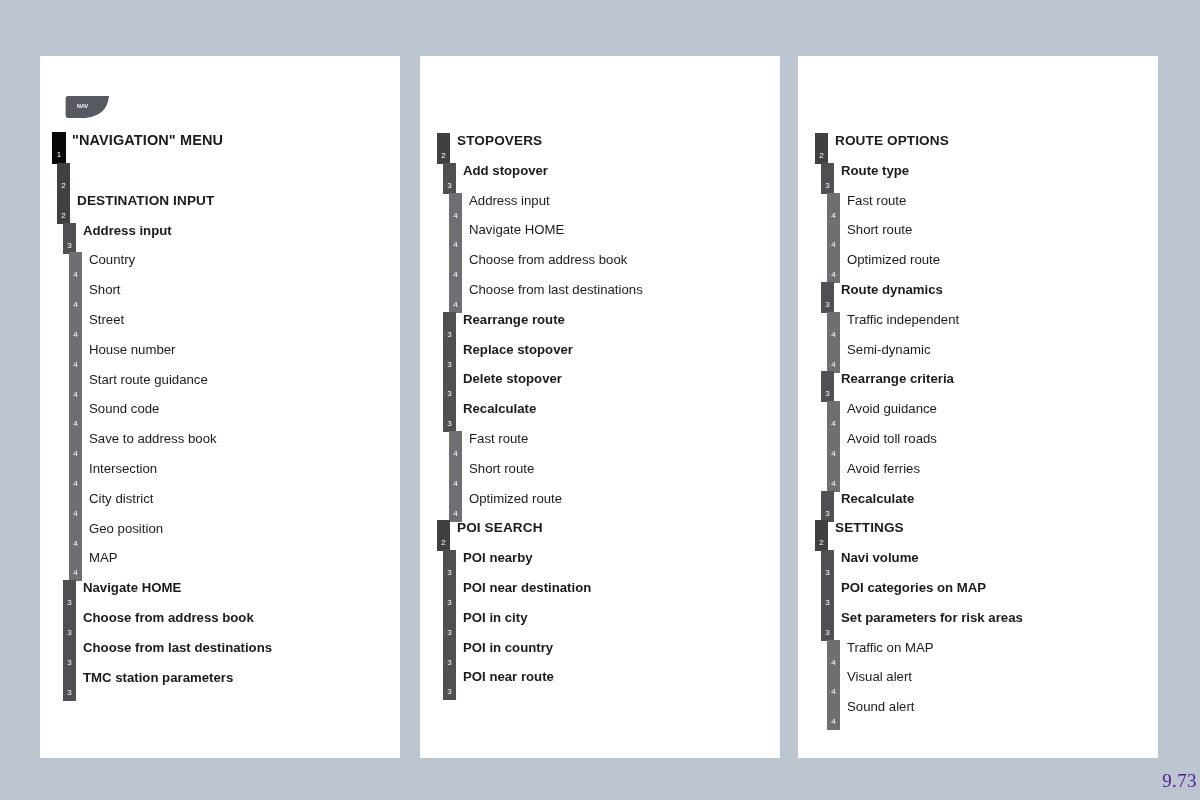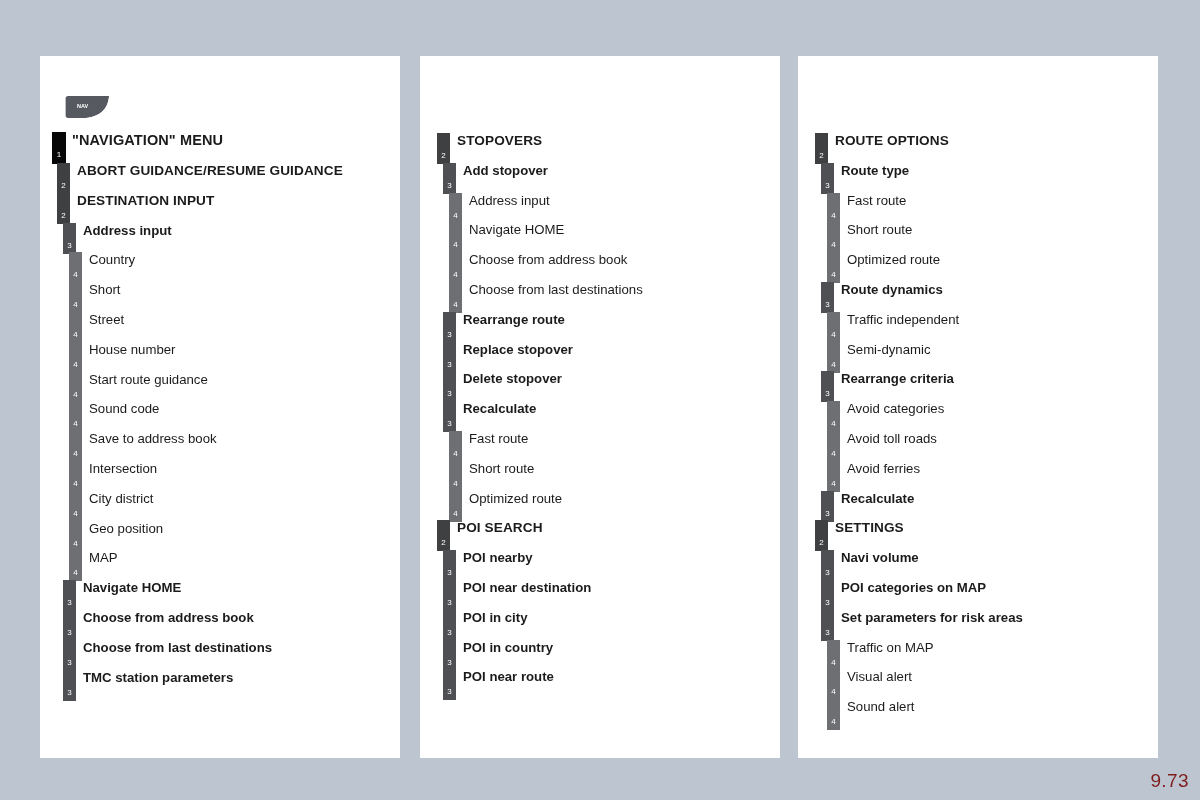--- a/index.html
+++ b/index.html
@@ -87,25 +87,25 @@
   
   .lvl-3 .badge { left: 23px; background: #4f5053; }
   .lvl-3 .label { left: 43px; font-weight: bold; font-size: 13.2px; }
 
   
   .lvl-4 .badge { left: 29px; background: #6d6f72; }
   .lvl-4 .label { left: 49px; font-weight: normal; font-size: 13.2px; }
 
   .page-number {
     position: absolute;
-    right: 11px;
+    right: 3px;
     bottom: 8px;
-    color: #7f1d1d;
+    color: #4c1d95;
     font-size: 19px;
-    font-family: Liberation Sans, sans-serif;
+    font-family: Liberation Serif, serif;
     letter-spacing: 0.4px;
   }
 </style>
 </head>
 <body>
 
 <div id="page">
 
   <div class="card" id="card-1">
     <div class="nav-icon">
@@ -115,21 +115,20 @@
         <text x="12" y="14" font-family="Liberation Sans, sans-serif" font-size="5.5" font-weight="bold" fill="#ffffff">NAV</text>
       </svg>
     </div>
     <ul class="menu-list">
         <li class="item lvl-1">
           <span class="badge">1</span>
           <span class="label">"NAVIGATION" MENU</span>
         </li>
         <li class="item lvl-2">
           <span class="badge">2</span>
-          <span class="label">ABORT GUIDANCE/RESUME GUIDANCE</span>
         </li>
         <li class="item lvl-2">
           <span class="badge">2</span>
           <span class="label">DESTINATION INPUT</span>
         </li>
         <li class="item lvl-3">
           <span class="badge">3</span>
           <span class="label">Address input</span>
         </li>
         <li class="item lvl-4">
@@ -309,21 +308,21 @@
         <li class="item lvl-4">
           <span class="badge">4</span>
           <span class="label">Semi-dynamic</span>
         </li>
         <li class="item lvl-3">
           <span class="badge">3</span>
           <span class="label">Rearrange criteria</span>
         </li>
         <li class="item lvl-4">
           <span class="badge">4</span>
-          <span class="label">Avoid categories</span>
+          <span class="label">Avoid guidance</span>
         </li>
         <li class="item lvl-4">
           <span class="badge">4</span>
           <span class="label">Avoid toll roads</span>
         </li>
         <li class="item lvl-4">
           <span class="badge">4</span>
           <span class="label">Avoid ferries</span>
         </li>
         <li class="item lvl-3">

